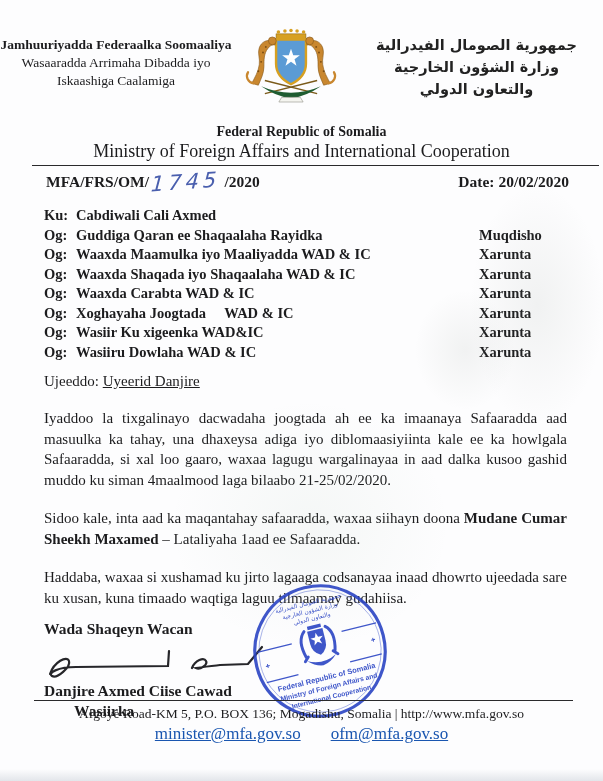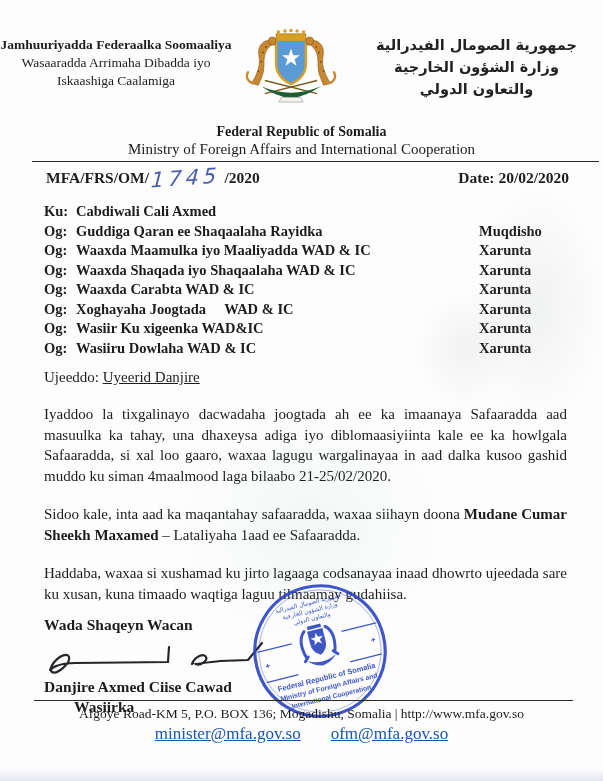--- a/index.html
+++ b/index.html
@@ -16,21 +16,21 @@
   .scan-edge{position:absolute;left:0;right:0;bottom:0;height:12px;background:linear-gradient(rgba(220,224,230,0),rgba(205,210,218,0.55));}
 
   
   .header{display:flex;align-items:flex-start;margin-top:26px;}
   .hleft{width:232px;text-align:center;padding-top:10px;line-height:18px;font-size:13.5px;}
   .hleft .l1{font-weight:bold;font-size:13.5px;}
   .emblem-wrap{width:118px;text-align:center;}
   .hright{flex:1;text-align:center;direction:rtl;padding-top:8px;
     font-family:"DejaVu Sans",sans-serif;font-weight:bold;font-size:14.5px;line-height:22px;color:#222;}
   .title1{text-align:center;font-weight:bold;font-size:14px;margin-top:-2px;}
-  .title2{text-align:center;font-size:15px;margin-top:1px;}
+  .title2{text-align:center;font-size:18px;margin-top:1px;}
   .rule-top{border:0;border-top:1.6px solid #2a2a2c;margin:3px 4px 0 32px;}
 
   
   .refrow{display:flex;justify-content:space-between;align-items:baseline;
     margin:2px 34px 0 46px;font-weight:bold;font-size:15.5px;}
   .handnum{display:inline-block;font-family:"DejaVu Sans",sans-serif;font-style:italic;
     font-weight:400;font-size:21px;letter-spacing:4px;color:#4a5fae;
     transform:rotate(-4deg) skewX(-8deg);position:relative;top:2px;margin:0 4px 0 2px;}
 
   

